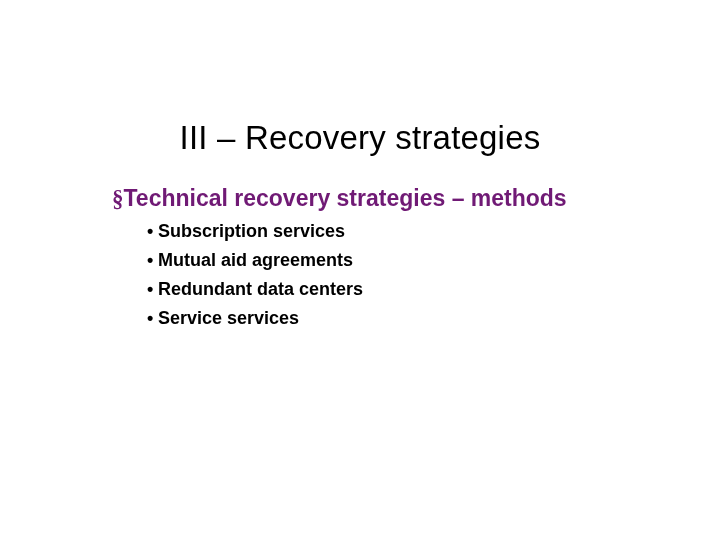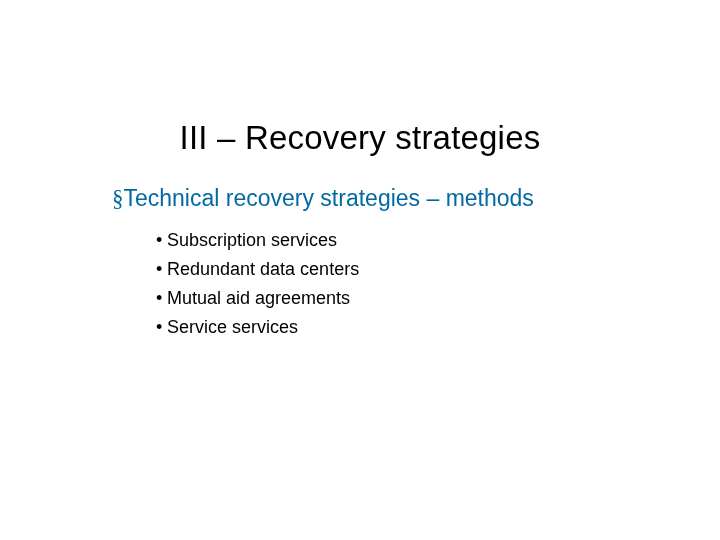--- a/index.html
+++ b/index.html
@@ -34,32 +34,34 @@
   }
   .body-block {
     position: absolute;
     left: 112px;
     top: 184px;
     width: 560px;
   }
   .level1 {
     font-size: 23px;
     line-height: 1.25;
-    color: #0369a1;
+    color: #701a75;
     white-space: nowrap;
+    font-weight: bold;
   }
   .level1 .bullet-sq {
     font-family: "Liberation Serif", serif;
     font-size: 23px;
     margin-right: 0px;
   }
   .level2-list {
-    margin: 12px;
+    margin: 3px;
     padding: 0;
     list-style: none;
+    font-weight: bold;
   }
   .level2 {
     font-size: 18px;
     line-height: 1.62;
     color: #000000;
     padding-left: 32px;
     white-space: nowrap;
   }
   .level2 .bullet-dot {
     display: inline-block;
@@ -78,24 +80,24 @@
 
     <div class="level1">
       <span class="bullet-sq">§</span><span>Technical recovery strategies – methods</span>
     </div>
 
     <ul class="level2-list">
       <li class="level2">
         <span class="bullet-dot">•</span><span>Subscription services</span>
       </li>
       <li class="level2">
-        <span class="bullet-dot">•</span><span>Redundant data centers</span>
+        <span class="bullet-dot">•</span><span>Mutual aid agreements</span>
       </li>
       <li class="level2">
-        <span class="bullet-dot">•</span><span>Mutual aid agreements</span>
+        <span class="bullet-dot">•</span><span>Redundant data centers</span>
       </li>
       <li class="level2">
         <span class="bullet-dot">•</span><span>Service services</span>
       </li>
     </ul>
 
   </div>
 </div>
 
 </body></html>

